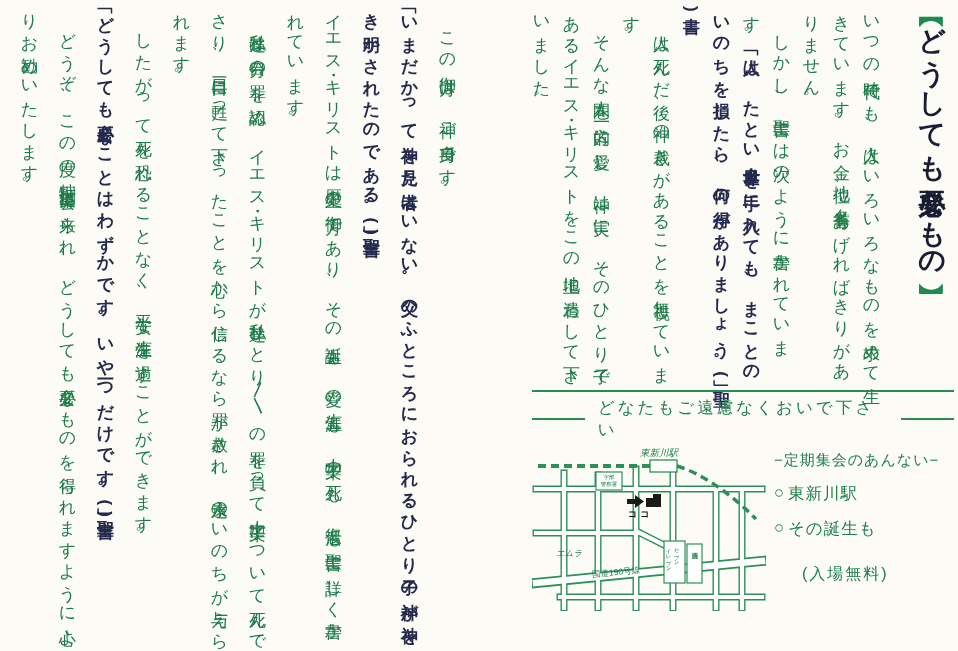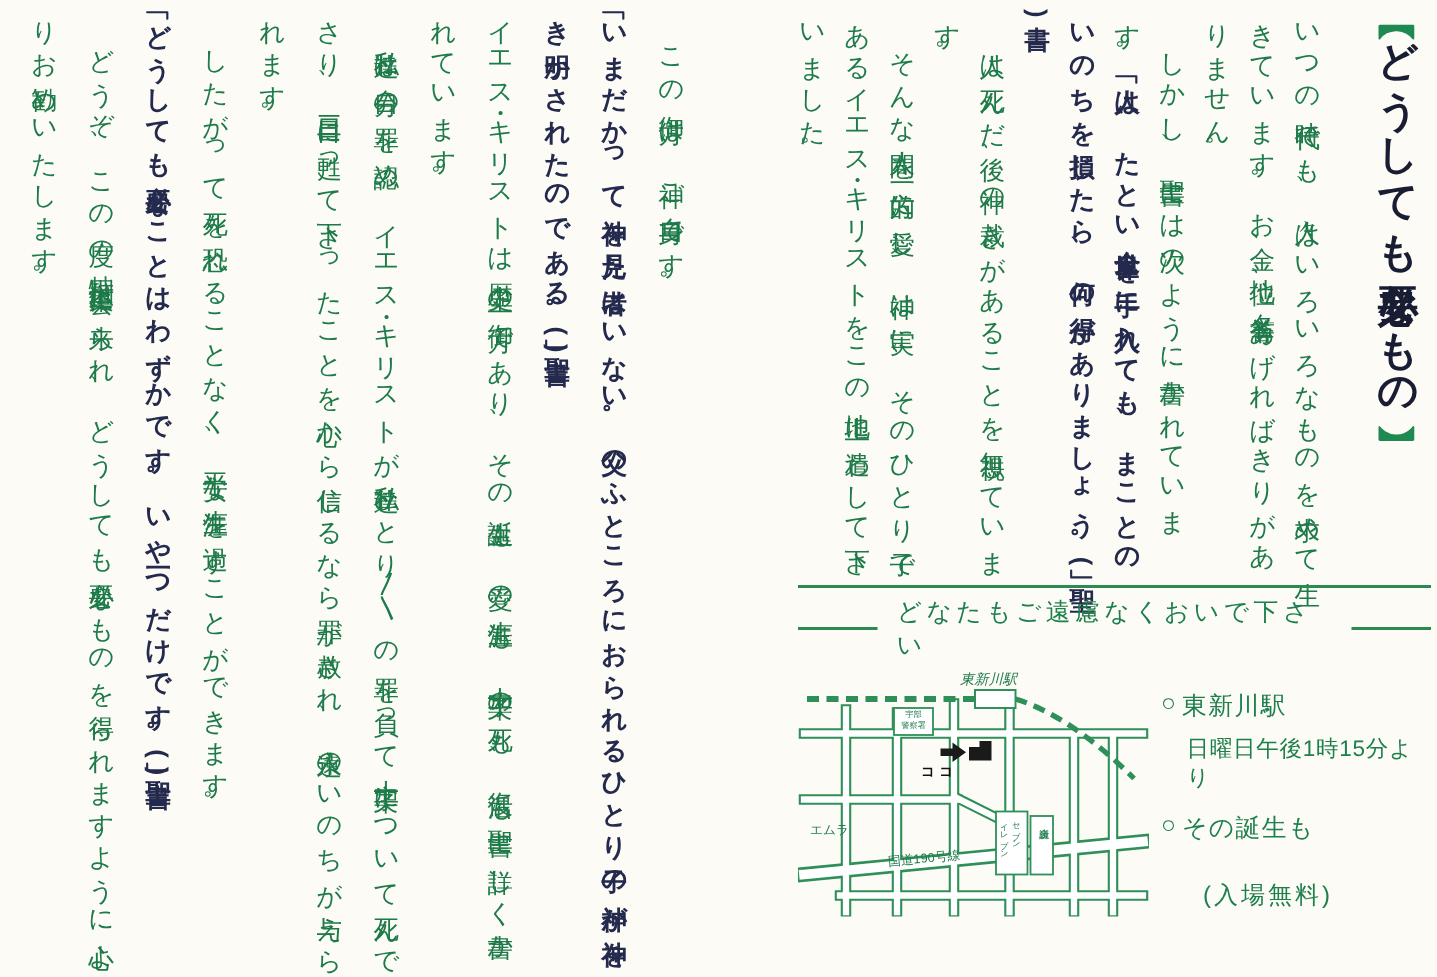--- a/index.html
+++ b/index.html
@@ -43,22 +43,22 @@
     display:flex;align-items:center;justify-content:flex-start;gap:13px;
     margin-top:5px;font-size:16.5px;letter-spacing:3px;font-weight:500;
   }
   .dash{width:54px;height:2px;background:#2a8a52;}
   .box-body{display:flex;margin-top:4px;}
   
   .map{position:relative;width:234px;height:166px;flex:none;}
   .map-label{position:absolute;color:#1f7c4a;white-space:nowrap;}
   .lbl-station{left:108px;top:2px;font-size:9.5px;font-style:italic;}
   .lbl-police{left:65px;top:29px;width:24px;font-size:5.5px;line-height:7px;text-align:center;}
-  .lbl-koko{left:82px;top:63px;font-size:9px;color:#111;letter-spacing:3px;font-weight:700;}
-  .lbl-emura{left:8px;top:103px;font-size:8.5px;}
+  .lbl-koko{left:96px;top:63px;font-size:9px;color:#111;letter-spacing:3px;font-weight:700;}
+  .lbl-emura{left:24px;top:103px;font-size:8.5px;font-style:italic;}
   .lbl-route{left:60px;top:122px;font-size:8.5px;transform:rotate(-5.5deg);}
   .vlabel{writing-mode:vertical-rl;text-orientation:upright;letter-spacing:0;}
   .lbl-seven1{left:142px;top:99px;font-size:5.5px;}
   .lbl-seven2{left:134px;top:99px;font-size:5.5px;}
   .lbl-hall{left:158px;top:102px;font-size:6.5px;}
   
   .schedule{flex:1;padding-left:8px;padding-top:2px;}
   .sched-title{font-size:15px;letter-spacing:1px;margin-top:4px;}
   .sched-item{font-size:16.5px;margin-top:13px;display:flex;gap:3px;letter-spacing:1px;}
   .sched-time{font-size:15px;padding-left:17px;margin-top:8px;letter-spacing:0.5px;}
@@ -148,25 +148,25 @@
         </div>
         <div class="map-label lbl-koko">ココ</div>
         <div class="map-label lbl-emura">エムラ</div>
         <div class="map-label lbl-route">国道190号線</div>
         <div class="map-label vlabel lbl-seven1">セブン</div>
         <div class="map-label vlabel lbl-seven2">イレブン</div>
         <div class="map-label vlabel lbl-hall">会議所</div>
       </div>
 
       <div class="schedule">
+        <div class="sched-title">−定期集会のあんない−</div>
         <div class="sched-item">
           <span>○</span>
           <span>東新川駅</span>
         </div>
-        <div class="sched-time">日曜日午後1時15分より</div>
         <div class="sched-item">
           <span>○</span>
           <span>その誕生も</span>
         </div>
         <div class="sched-free">(入場無料)</div>
       </div>
     </div>
 
   </div>
 

